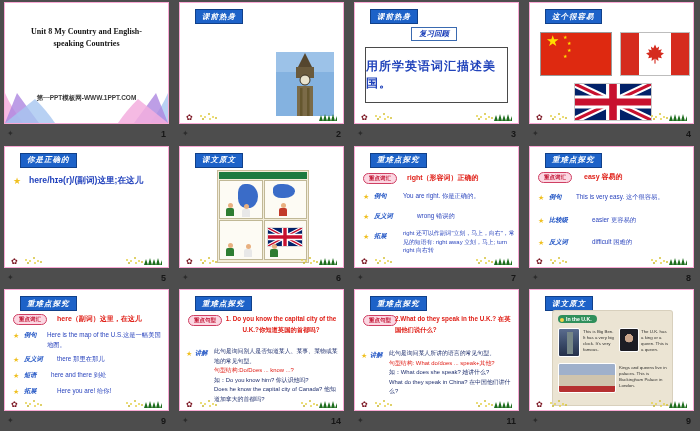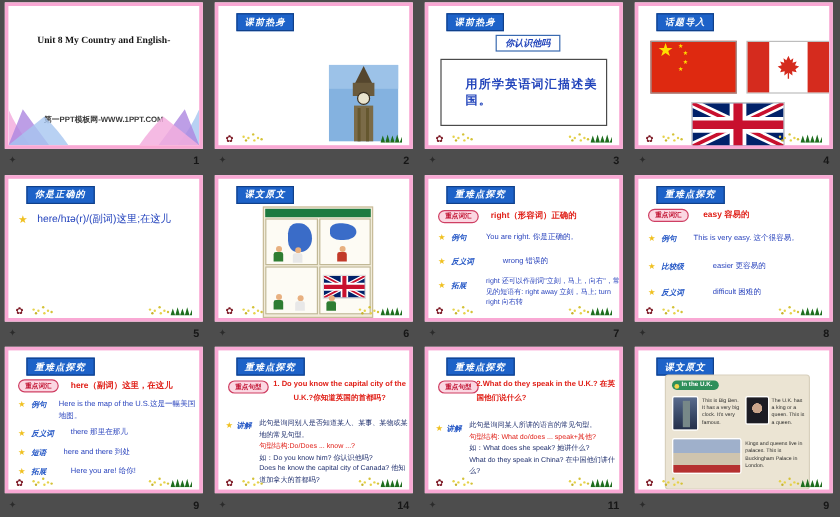--- a/index.html
+++ b/index.html
@@ -1,18 +1,18 @@
 <!DOCTYPE html>
 <html><head>
 <meta charset="utf-8">
 <style>
   html,body{margin:0;padding:0;background:#4d4d4d;}
   .grid{width:700px;height:431px;display:grid;grid-template-columns:repeat(4,175px);grid-template-rows:repeat(3,1fr);font-family:"Liberation Sans",sans-serif;}
   .cell{position:relative;width:175px;height:143.6px;}
-  .slide{position:absolute;left:4px;top:2px;width:165px;height:122px;background:#fff;border:3px solid #f9a8d4;overflow:hidden;box-sizing:border-box;cursor:pointer;}
+  .slide{position:absolute;left:4px;top:2px;width:165px;height:122px;background:#fff;border:1px solid #f9a8d4;overflow:hidden;box-sizing:border-box;cursor:pointer;}
   .bar{position:absolute;left:7px;right:9px;top:127px;height:14px;display:flex;justify-content:space-between;align-items:center;}
   .anim{font-size:8px;color:#2b2b2b;line-height:1;}
   .num{font-size:9px;font-weight:bold;color:#161616;}
   
   .badge{position:absolute;left:15px;top:6px;background:#1d62c8;border:1px solid #10408a;color:#fff;font-weight:bold;font-style:italic;font-size:7.5px;padding:1.5px 6px;letter-spacing:1px;white-space:nowrap;}
   
   .pill{position:absolute;background:#fbd7e2;border:1px solid #cf3f63;border-radius:8px;color:#c01030;font-weight:bold;font-size:5.5px;padding:1px 5px;white-space:nowrap;}
   .star{position:absolute;color:#f0c020;font-size:7px;line-height:1;}
   .lbl{position:absolute;color:#2356c5;font-weight:bold;font-style:italic;font-size:6.3px;white-space:nowrap;}
   .t-blue{color:#2a44bd;}
@@ -29,33 +29,33 @@
   .s1-unit{position:absolute;top:23px;left:0;right:0;text-align:center;font-family:"Liberation Serif",serif;font-weight:bold;font-size:8px;color:#141414;line-height:1.45;}
   .s1-title{position:absolute;top:47px;left:0;right:0;text-align:center;font-family:"Liberation Serif",serif;font-weight:bold;font-size:14.5px;color:#0d0d0d;}
   .s1-footer{position:absolute;top:91px;left:0;right:0;text-align:center;font-weight:bold;font-size:6.5px;color:#3a3a3a;}
   .corner{position:absolute;bottom:0;}
   
   .s2-text{position:absolute;left:15px;top:26px;width:96px;font-size:8.8px;font-weight:600;color:#1b1b1b;line-height:1.45;}
   .bigben{position:absolute;right:9px;top:49px;width:58px;height:64px;}
   
   .s3-sub{position:absolute;left:56px;top:24px;border:1px solid #3a6ab0;padding:1px 7px;color:#2244bb;font-weight:bold;font-style:italic;font-size:7.5px;background:#fff;}
   .s3-box{position:absolute;left:10px;right:10px;top:44px;height:54px;border:1px solid #4a4a4a;display:flex;align-items:center;justify-content:center;}
-  .s3-box span{color:#2244bb;font-size:10px;font-weight:bold;letter-spacing:1px;padding-left:20px;}
+  .s3-box span{color:#2244bb;font-size:12px;font-weight:bold;letter-spacing:1px;}
   
   .flag{position:absolute;box-sizing:border-box;}
   .flag-cn{left:10px;top:29px;width:72px;height:44px;background:#de2910;border:1px solid #9a9a9a;}
   .cn-big{position:absolute;left:5px;top:0px;color:#ffde00;font-size:15px;line-height:1;}
   .cn-s{position:absolute;color:#ffde00;font-size:5px;line-height:1;}
   .flag-ca{left:90px;top:29px;width:70px;height:44px;border:1px solid #bdbdbd;display:flex;background:#fff;}
   .ca-band{width:18px;background:#d52b1e;}
   .ca-mid{flex:1;display:flex;align-items:center;justify-content:center;}
   .flag-uk{left:44px;top:80px;width:78px;height:38px;border:1px solid #c8c8c8;}
   
   .s5-star{left:8px;top:30px;font-size:9px;}
-  .s5-word{position:absolute;left:24px;top:27px;width:132px;color:#2343bd;font-weight:normal;font-size:8.6px;line-height:1.55;}
+  .s5-word{position:absolute;left:24px;top:27px;width:132px;color:#2343bd;font-weight:bold;font-size:8.6px;line-height:1.55;}
   
   .comic{position:absolute;left:37px;top:23px;width:92px;height:93px;background:#f2ecd9;border:1px solid #c8bc9a;box-sizing:border-box;}
   .comic-hdr{height:7px;background:#1c7a40;margin:1px;}
   .panels{display:grid;grid-template-columns:1fr 1fr;grid-template-rows:1fr 1fr;gap:1px;margin:1px;height:80px;}
   .panel{background:#fdfbf4;border:1px solid #c0b896;position:relative;overflow:hidden;}
   .blob{position:absolute;background:#3a6cc8;border-radius:40% 60% 55% 45%;}
   .fig-head{position:absolute;width:5px;height:5px;border-radius:50%;background:#e8b080;}
   .fig-body{position:absolute;width:8px;height:8px;border-radius:2px 2px 0 0;}
   .g{background:#2e7d32;} .r{background:#c23a2a;} .w{background:#e8e8e8;}
   .mini-uk{position:absolute;right:3px;top:6px;width:34px;height:18px;border:1px solid #ddd;}
@@ -81,20 +81,21 @@
 </style>
 </head>
 <body>
 
 <div class="grid">
 
   <div class="cell">
     <div class="slide">
       <div class="s1-unit">
         <div>Unit 8 My Country  and English-</div>
+        <div>speaking Countries</div>
       </div>
       <div class="s1-footer">第一PPT模板网-WWW.1PPT.COM</div>
       <svg class="corner" style="left:0" width="52" height="34">
         <path d="M0 34 L0 4 Q6 18 18 34 Z" fill="#f3aede" opacity="0.85"></path>
         <path d="M0 34 L12 4 Q22 18 34 34 Z" fill="#ad86e0" opacity="0.8"></path>
         <path d="M0 34 L30 10 Q42 22 50 34 Z" fill="#a6c6f0" opacity="0.8"></path>
       </svg>
       <svg class="corner" style="right:0" width="52" height="34">
         <path d="M52 34 L52 4 Q46 18 34 34 Z" fill="#a6c6f0" opacity="0.8"></path>
         <path d="M52 34 L40 4 Q30 18 18 34 Z" fill="#ad86e0" opacity="0.8"></path>
@@ -128,40 +129,40 @@
     </div>
     <div class="bar">
       <span class="anim">✦</span>
       <span class="num">2</span>
     </div>
   </div>
 
   <div class="cell">
     <div class="slide">
       <div class="badge">课前热身</div>
-      <div class="s3-sub">你认识他吗</div>
+      <div class="s3-sub">复习回顾</div>
       <div class="s3-box">
         <span>用所学英语词汇描述美国。</span>
       </div>
       <span class="flower">✿</span>
       <span class="dots dotsL"></span>
       <span class="dots dotsR"></span>
       <svg class="grass" width="18" height="8">
           <path d="M0 8 L2 2 L4 8 L6 1 L8 8 L10 2 L12 8 L14 1 L16 8 L18 3 L18 8 Z" fill="#1e6e1e"></path>
         </svg>
     </div>
     <div class="bar">
       <span class="anim">✦</span>
       <span class="num">3</span>
     </div>
   </div>
 
   <div class="cell">
     <div class="slide">
-      <div class="badge">话题导入</div>
+      <div class="badge">这个很容易</div>
       <div class="flag flag-cn">
         <span class="cn-big">★</span>
         <span class="cn-s" style="left:22px;top:2px">★</span>
         <span class="cn-s" style="left:26px;top:8px">★</span>
         <span class="cn-s" style="left:26px;top:15px">★</span>
         <span class="cn-s" style="left:22px;top:21px">★</span>
       </div>
       <div class="flag flag-ca">
         <div class="ca-band"></div>
         <div class="ca-mid">

